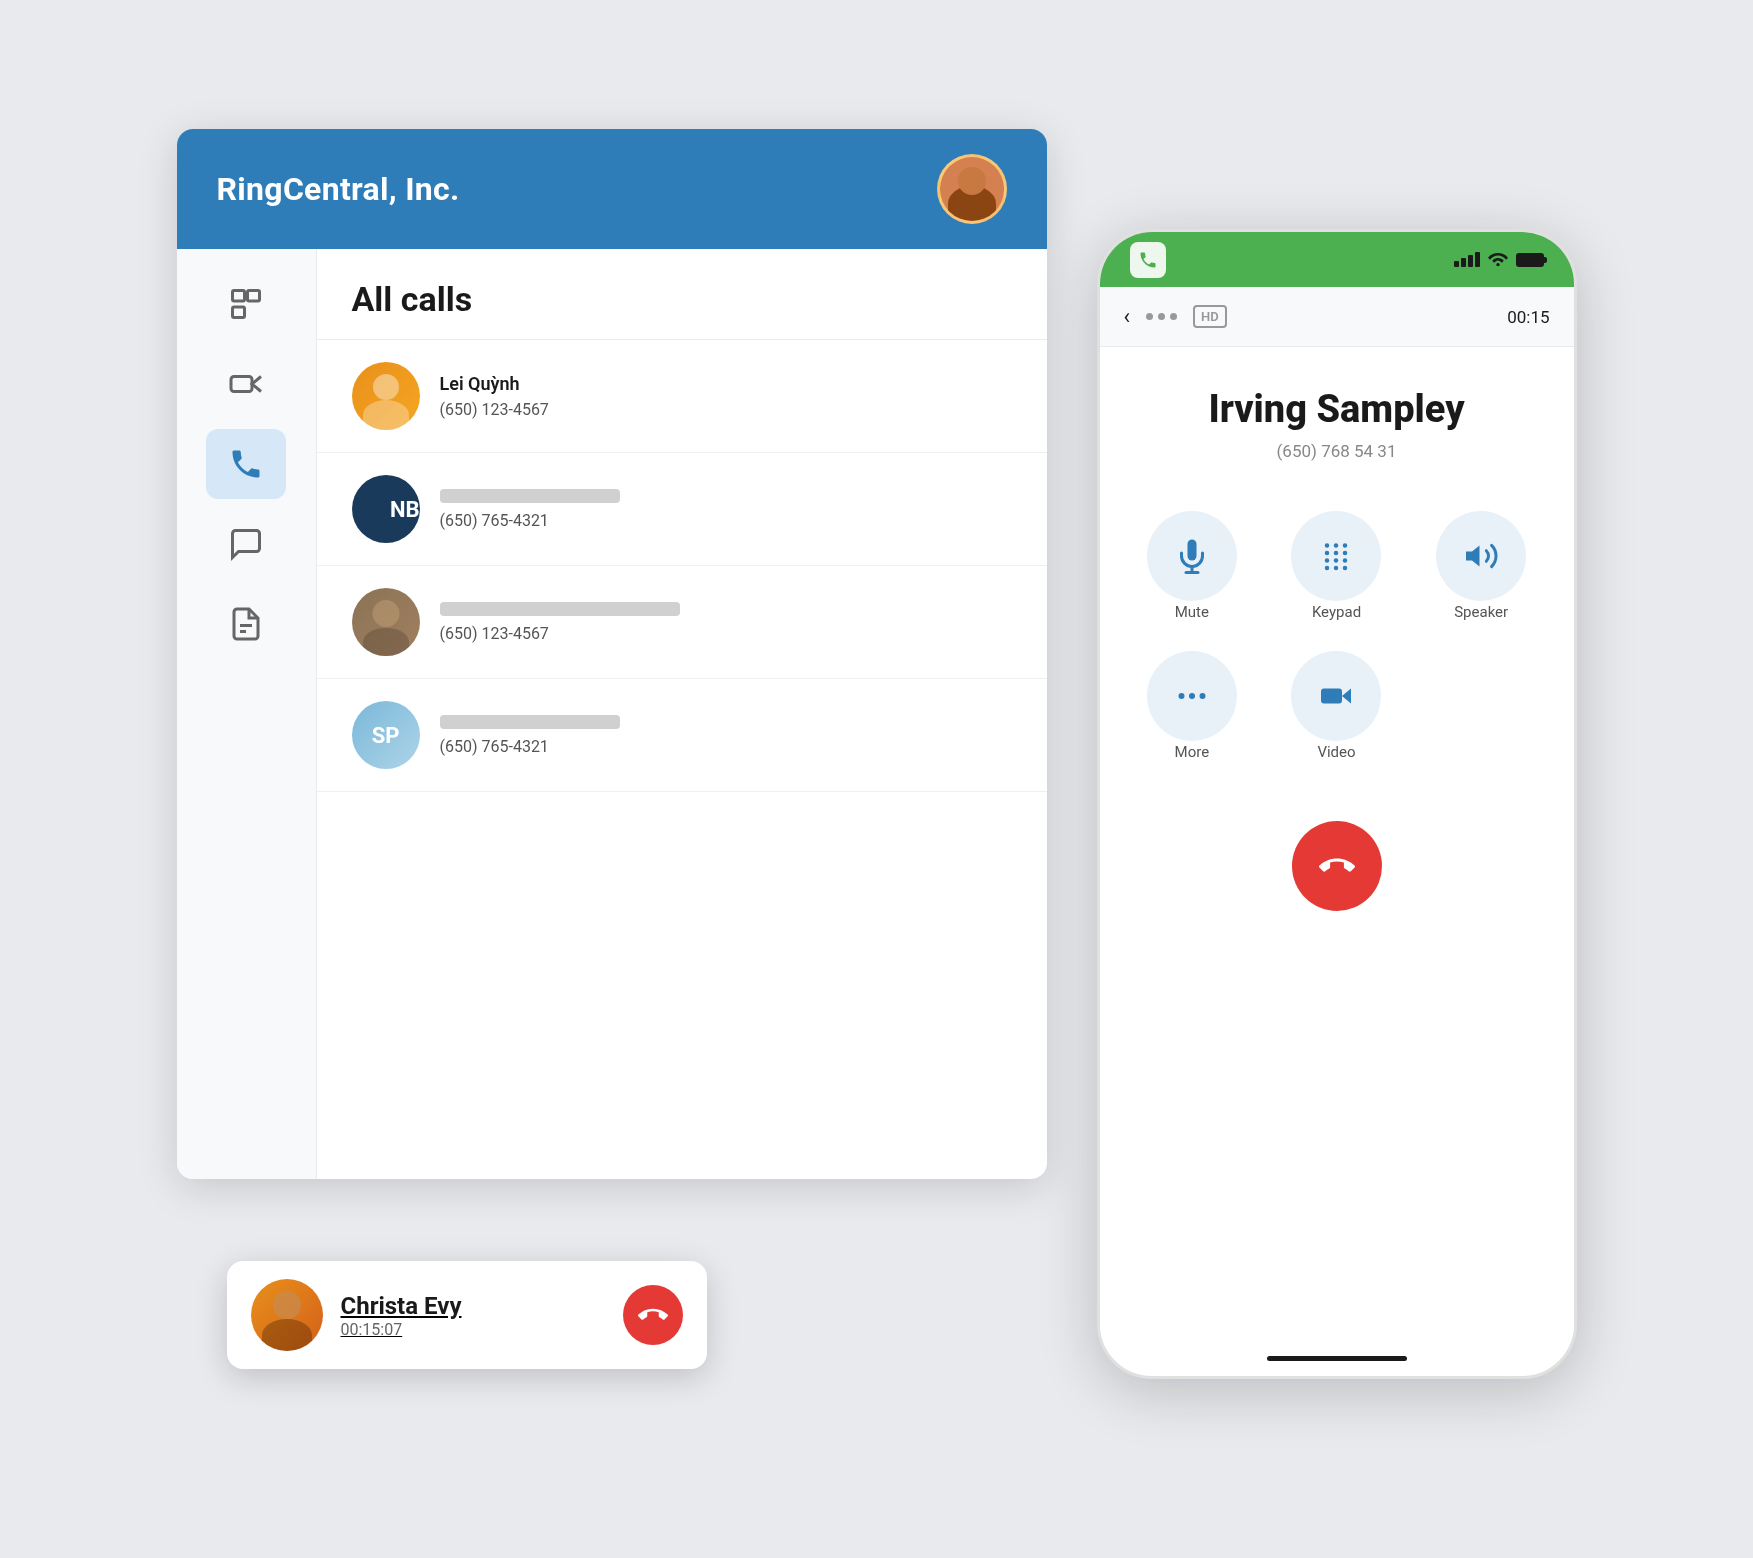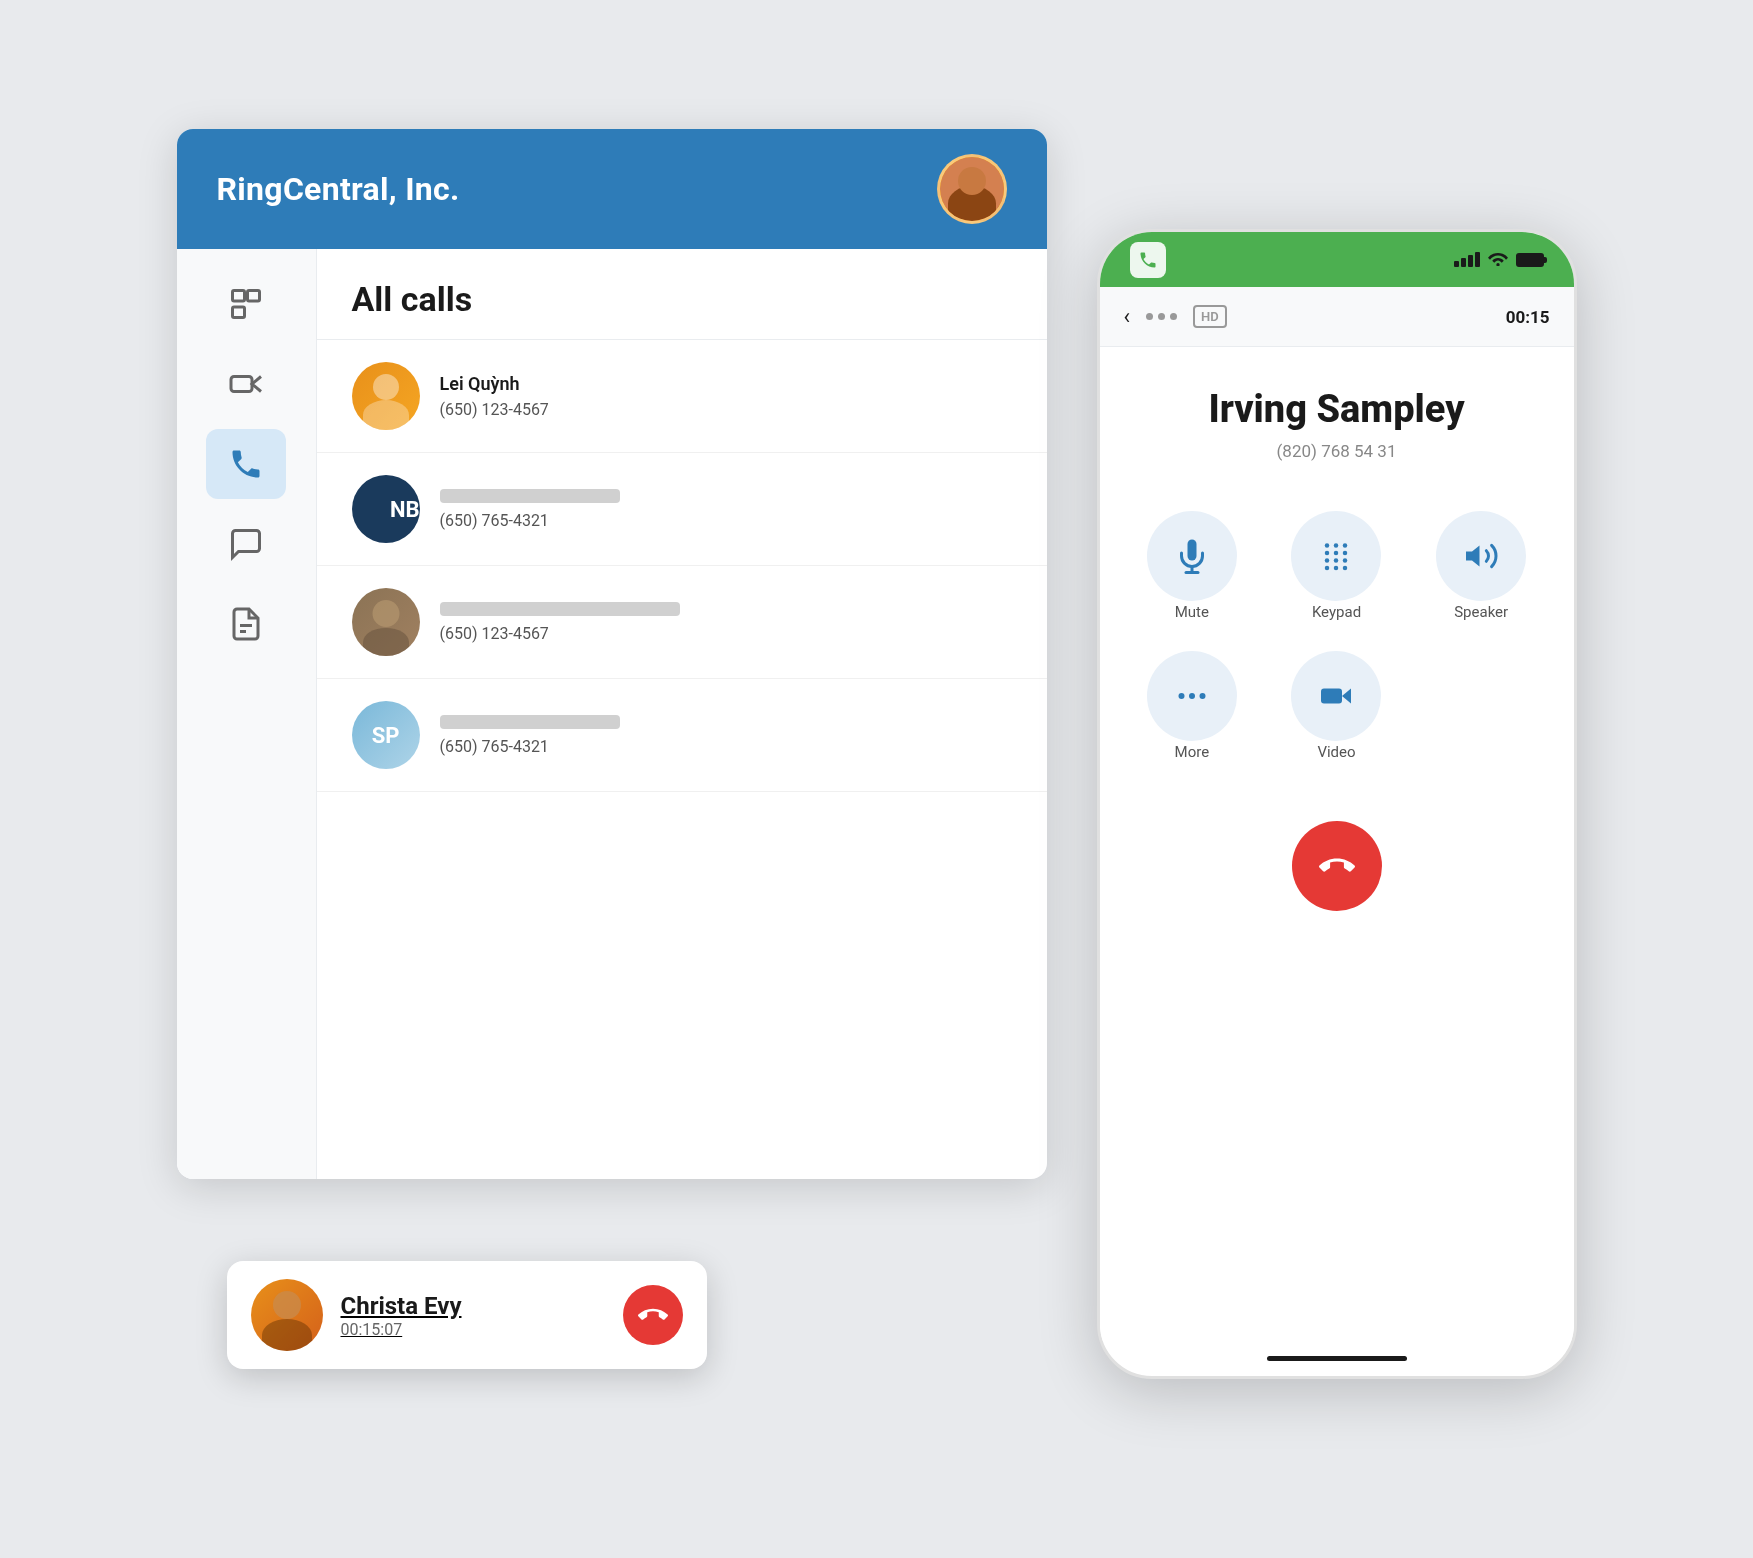--- a/index.html
+++ b/index.html
@@ -451,21 +451,21 @@
       padding: 2px 6px;
       font-size: 13px;
       color: #999;
       font-weight: 600;
     }
 
     .phone-nav-time {
       margin-left: auto;
       font-size: 17px;
       color: #1a1a1a;
-      font-weight: 700;
+      font-weight: 400;
     }
 
     .phone-content {
       flex: 1;
       display: flex;
       flex-direction: column;
       padding: 40px 30px 30px;
       background: #fff;
     }
 
@@ -699,21 +699,21 @@
         <div class="dot"></div>
         <div class="dot"></div>
         <div class="dot"></div>
       </div>
       <div class="hd-badge">HD</div>
       <span class="phone-nav-time">00:15</span>
     </div>
 
     <div class="phone-content">
       <div class="caller-name">Irving Sampley</div>
-      <div class="caller-number">(820) 768 54 31</div>
+      <div class="caller-number">(650) 768 54 31</div>
 
       <div class="call-controls">
 
         <div class="control-btn">
           <div class="control-circle">
             <svg width="36" height="36" viewBox="0 0 24 24" fill="#2e7cb8">
               <path d="M12 1a3 3 0 0 0-3 3v8a3 3 0 0 0 6 0V4a3 3 0 0 0-3-3z"></path>
               <path d="M19 10v2a7 7 0 0 1-14 0v-2" stroke="#2e7cb8" stroke-width="2" fill="none" stroke-linecap="round"></path>
               <line x1="12" y1="19" x2="12" y2="23" stroke="#2e7cb8" stroke-width="2" stroke-linecap="round"></line>
               <line x1="8" y1="23" x2="16" y2="23" stroke="#2e7cb8" stroke-width="2" stroke-linecap="round"></line>

